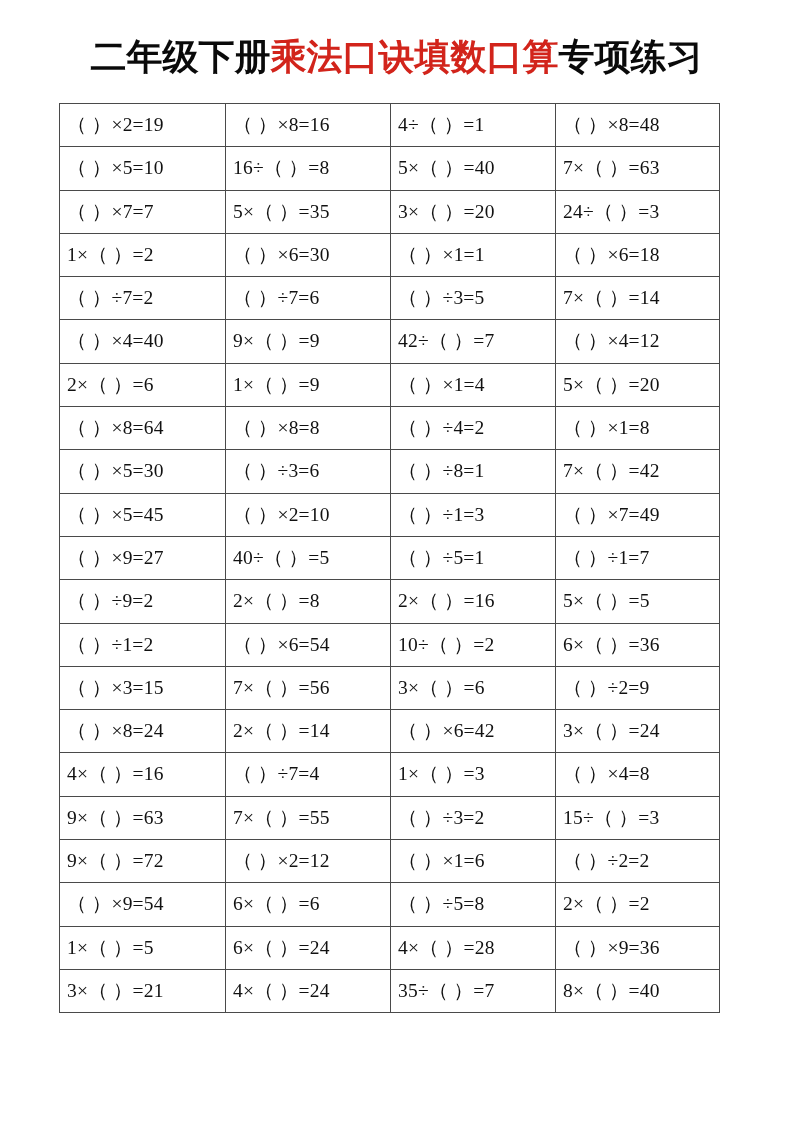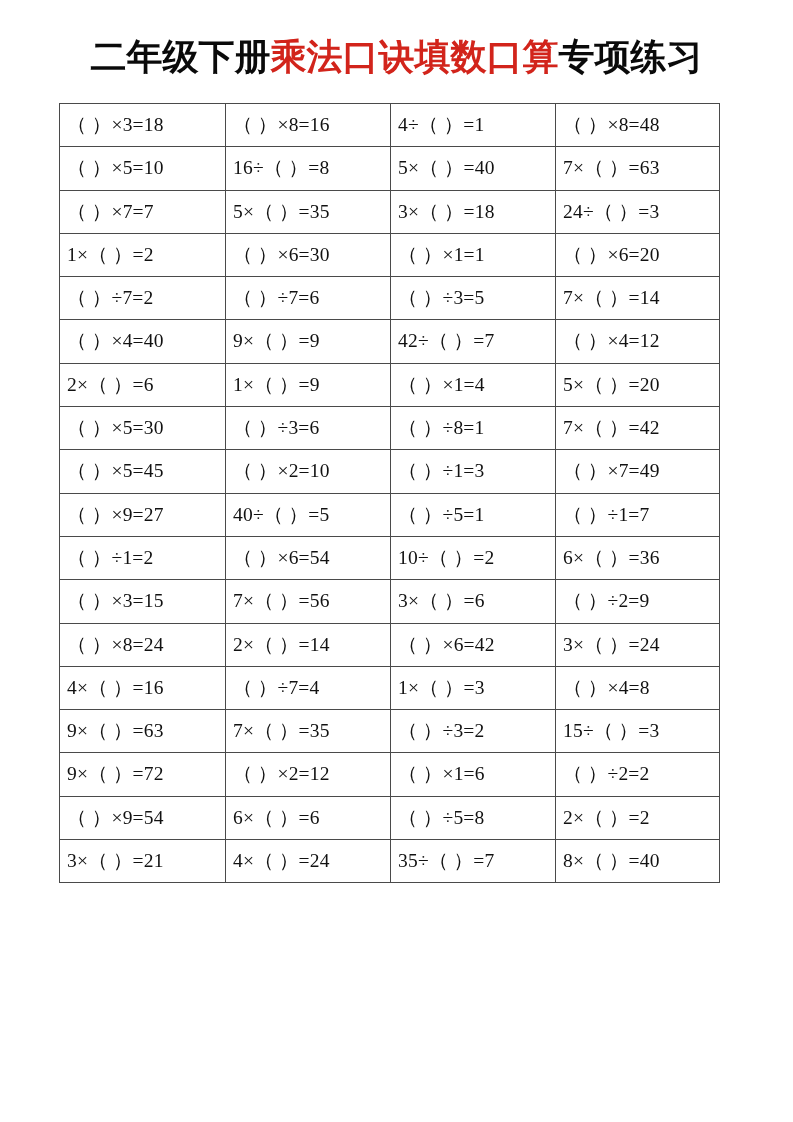--- a/index.html
+++ b/index.html
@@ -79,80 +79,92 @@
 
   <table class="sheet">
     <colgroup>
       <col class="c1">
         <col class="c2">
         <col class="c3">
         <col class="c4">
     </colgroup>
     <tbody id="sheet-body">
         <tr>
-          <td>（ ）×3=18</td>
+          <td>（ ）×2=19</td>
           <td>（ ）×8=16</td>
           <td>4÷（ ）=1</td>
           <td>（ ）×8=48</td>
         </tr>
         <tr>
           <td>（ ）×5=10</td>
           <td>16÷（ ）=8</td>
           <td>5×（ ）=40</td>
           <td>7×（ ）=63</td>
         </tr>
         <tr>
           <td>（ ）×7=7</td>
           <td>5×（ ）=35</td>
-          <td>3×（ ）=18</td>
+          <td>3×（ ）=20</td>
           <td>24÷（ ）=3</td>
         </tr>
         <tr>
           <td>1×（ ）=2</td>
           <td>（ ）×6=30</td>
           <td>（ ）×1=1</td>
-          <td>（ ）×6=20</td>
+          <td>（ ）×6=18</td>
         </tr>
         <tr>
           <td>（ ）÷7=2</td>
           <td>（ ）÷7=6</td>
           <td>（ ）÷3=5</td>
           <td>7×（ ）=14</td>
         </tr>
         <tr>
           <td>（ ）×4=40</td>
           <td>9×（ ）=9</td>
           <td>42÷（ ）=7</td>
           <td>（ ）×4=12</td>
         </tr>
         <tr>
           <td>2×（ ）=6</td>
           <td>1×（ ）=9</td>
           <td>（ ）×1=4</td>
           <td>5×（ ）=20</td>
         </tr>
         <tr>
+          <td>（ ）×8=64</td>
+          <td>（ ）×8=8</td>
+          <td>（ ）÷4=2</td>
+          <td>（ ）×1=8</td>
+        </tr>
+        <tr>
           <td>（ ）×5=30</td>
           <td>（ ）÷3=6</td>
           <td>（ ）÷8=1</td>
           <td>7×（ ）=42</td>
         </tr>
         <tr>
           <td>（ ）×5=45</td>
           <td>（ ）×2=10</td>
           <td>（ ）÷1=3</td>
           <td>（ ）×7=49</td>
         </tr>
         <tr>
           <td>（ ）×9=27</td>
           <td>40÷（ ）=5</td>
           <td>（ ）÷5=1</td>
           <td>（ ）÷1=7</td>
         </tr>
         <tr>
+          <td>（ ）÷9=2</td>
+          <td>2×（ ）=8</td>
+          <td>2×（ ）=16</td>
+          <td>5×（ ）=5</td>
+        </tr>
+        <tr>
           <td>（ ）÷1=2</td>
           <td>（ ）×6=54</td>
           <td>10÷（ ）=2</td>
           <td>6×（ ）=36</td>
         </tr>
         <tr>
           <td>（ ）×3=15</td>
           <td>7×（ ）=56</td>
           <td>3×（ ）=6</td>
           <td>（ ）÷2=9</td>
@@ -164,37 +176,43 @@
           <td>3×（ ）=24</td>
         </tr>
         <tr>
           <td>4×（ ）=16</td>
           <td>（ ）÷7=4</td>
           <td>1×（ ）=3</td>
           <td>（ ）×4=8</td>
         </tr>
         <tr>
           <td>9×（ ）=63</td>
-          <td>7×（ ）=35</td>
+          <td>7×（ ）=55</td>
           <td>（ ）÷3=2</td>
           <td>15÷（ ）=3</td>
         </tr>
         <tr>
           <td>9×（ ）=72</td>
           <td>（ ）×2=12</td>
           <td>（ ）×1=6</td>
           <td>（ ）÷2=2</td>
         </tr>
         <tr>
           <td>（ ）×9=54</td>
           <td>6×（ ）=6</td>
           <td>（ ）÷5=8</td>
           <td>2×（ ）=2</td>
         </tr>
         <tr>
+          <td>1×（ ）=5</td>
+          <td>6×（ ）=24</td>
+          <td>4×（ ）=28</td>
+          <td>（ ）×9=36</td>
+        </tr>
+        <tr>
           <td>3×（ ）=21</td>
           <td>4×（ ）=24</td>
           <td>35÷（ ）=7</td>
           <td>8×（ ）=40</td>
         </tr>
       </tbody>
   </table>
 
 </div>
 

